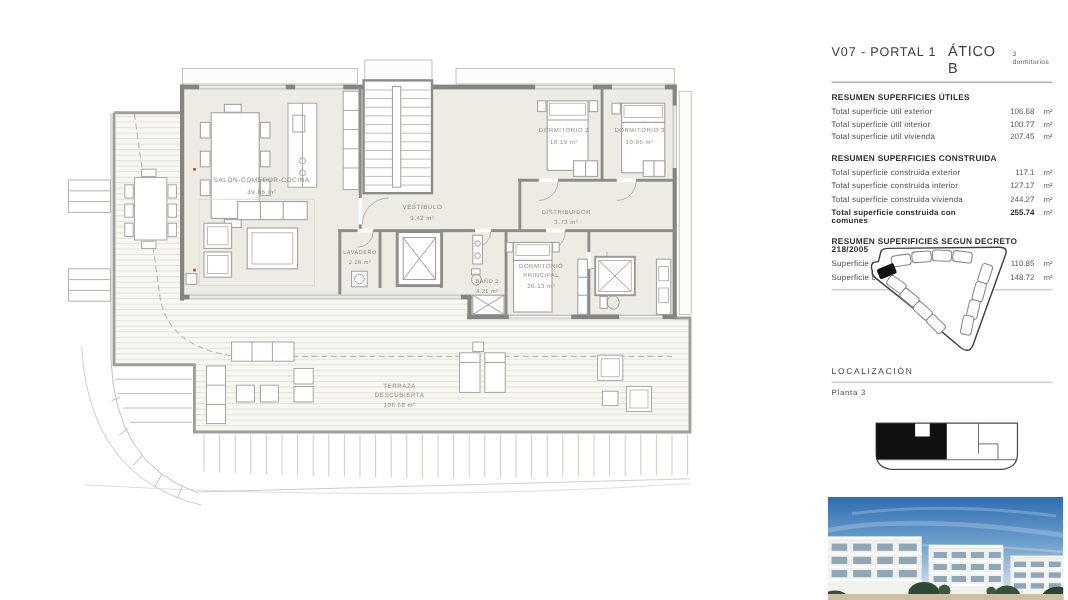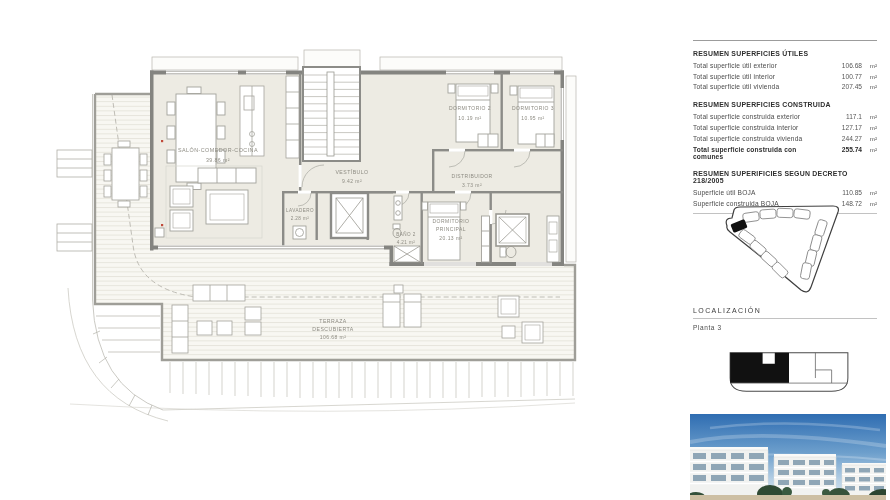--- a/index.html
+++ b/index.html
@@ -371,20 +371,25 @@
       <text x="451" y="223" font-size="5">DORMITORIO</text>
       <text x="451" y="231" font-size="5">PRINCIPAL</text>
       <text x="451" y="240" font-size="5">20.13 m²</text>
       <text x="333" y="323" font-size="5.2">TERRAZA</text>
       <text x="333" y="331" font-size="5.2">DESCUBIERTA</text>
       <text x="333" y="339" font-size="5">106.68 m²</text>
     </g>
   </svg>
 
   <div class="sidebar">
+    <div class="titlebar">
+      <span class="t-portal">V07 - PORTAL 1</span>
+      <span class="t-unit">ÁTICO B</span>
+      <span class="t-sub">3 dormitorios</span>
+    </div>
     <div class="rule"></div>
 
     <div class="sec-h">RESUMEN SUPERFICIES ÚTILES</div>
     <div class="row">
       <span class="lbl">Total superficie útil exterior</span>
       <span class="val">106.68</span>
       <span class="unit">m²</span>
     </div>
     <div class="row">
       <span class="lbl">Total superficie útil interior</span>

